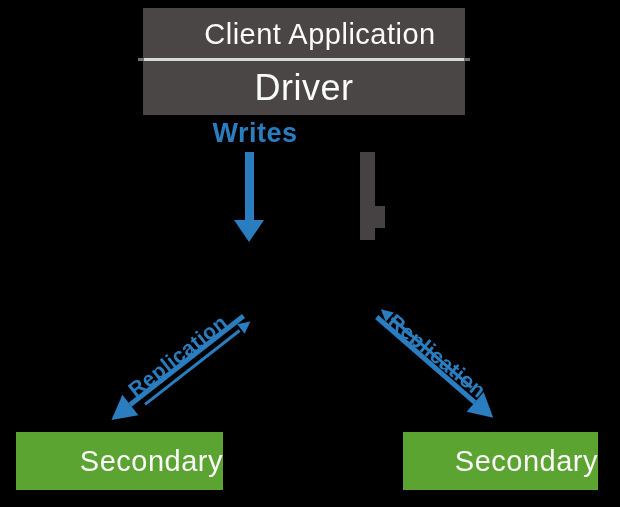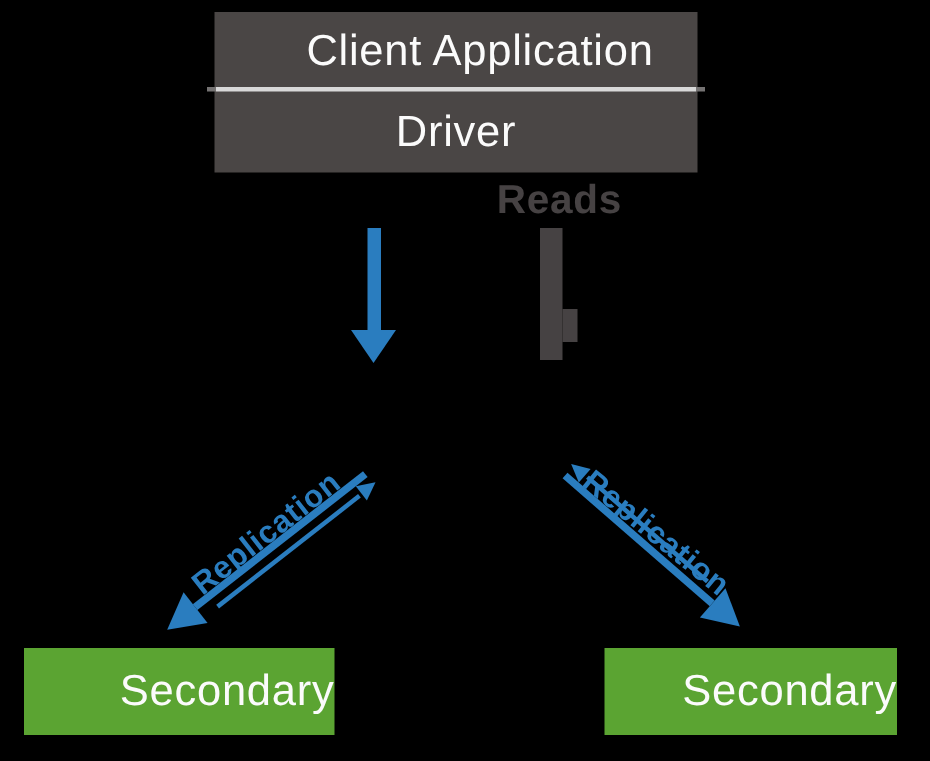--- a/index.html
+++ b/index.html
@@ -11,21 +11,21 @@
   body{font-family:"Liberation Sans","DejaVu Sans",sans-serif;}
   #stage{position:relative;width:620px;height:507px;background:var(--bg);overflow:hidden;}
 
   
   .client-box{position:absolute;left:143px;top:8px;width:322px;height:107px;background:var(--client-box);}
   .client-line1{position:absolute;left:0;top:0;width:100%;height:38px;line-height:52px;text-align:center;
     color:var(--text-light);font-size:29px;letter-spacing:.5px;margin-left:16px;}
   .client-divider{position:absolute;left:-5px;top:50px;width:332px;height:3px;
     background:linear-gradient(90deg,var(--divider-cap) 0 6px,var(--divider) 6px calc(100% - 6px),var(--divider-cap) calc(100% - 6px) 100%);}
   .client-line2{position:absolute;left:0;top:53px;width:100%;height:54px;line-height:54px;text-align:center;
-    color:var(--text-light);font-size:29px;letter-spacing:.5px;}
+    color:var(--text-light);font-size:36px;letter-spacing:.5px;}
 
   
   .flow-label{position:absolute;top:118px;font-size:27px;font-weight:bold;text-align:center;letter-spacing:.5px;}
   .writes{left:200px;width:110px;color:var(--blue);}
   .reads{left:328px;width:90px;color:var(--gray-dark);}
 
   
   .writes-shaft{position:absolute;left:245px;top:152px;width:9px;height:70px;background:var(--blue);}
   .writes-head{position:absolute;left:234px;top:220px;width:0;height:0;
     border-left:15px solid transparent;border-right:15px solid transparent;border-top:22px solid var(--blue);}
@@ -74,21 +74,21 @@
 <body>
 
 <div id="stage">
 
   <div class="client-box">
     <div class="client-line1">Client Application</div>
     <div class="client-divider"></div>
     <div class="client-line2">Driver</div>
   </div>
 
-  <div class="flow-label reads">Reads</div>
+  <div class="flow-label writes">Writes</div>
 
   <div>
     <div class="writes-shaft"></div>
     <div class="writes-head"></div>
   </div>
 
   <div>
     <div class="reads-shaft"></div>
     <div class="reads-notch"></div>
   </div>

